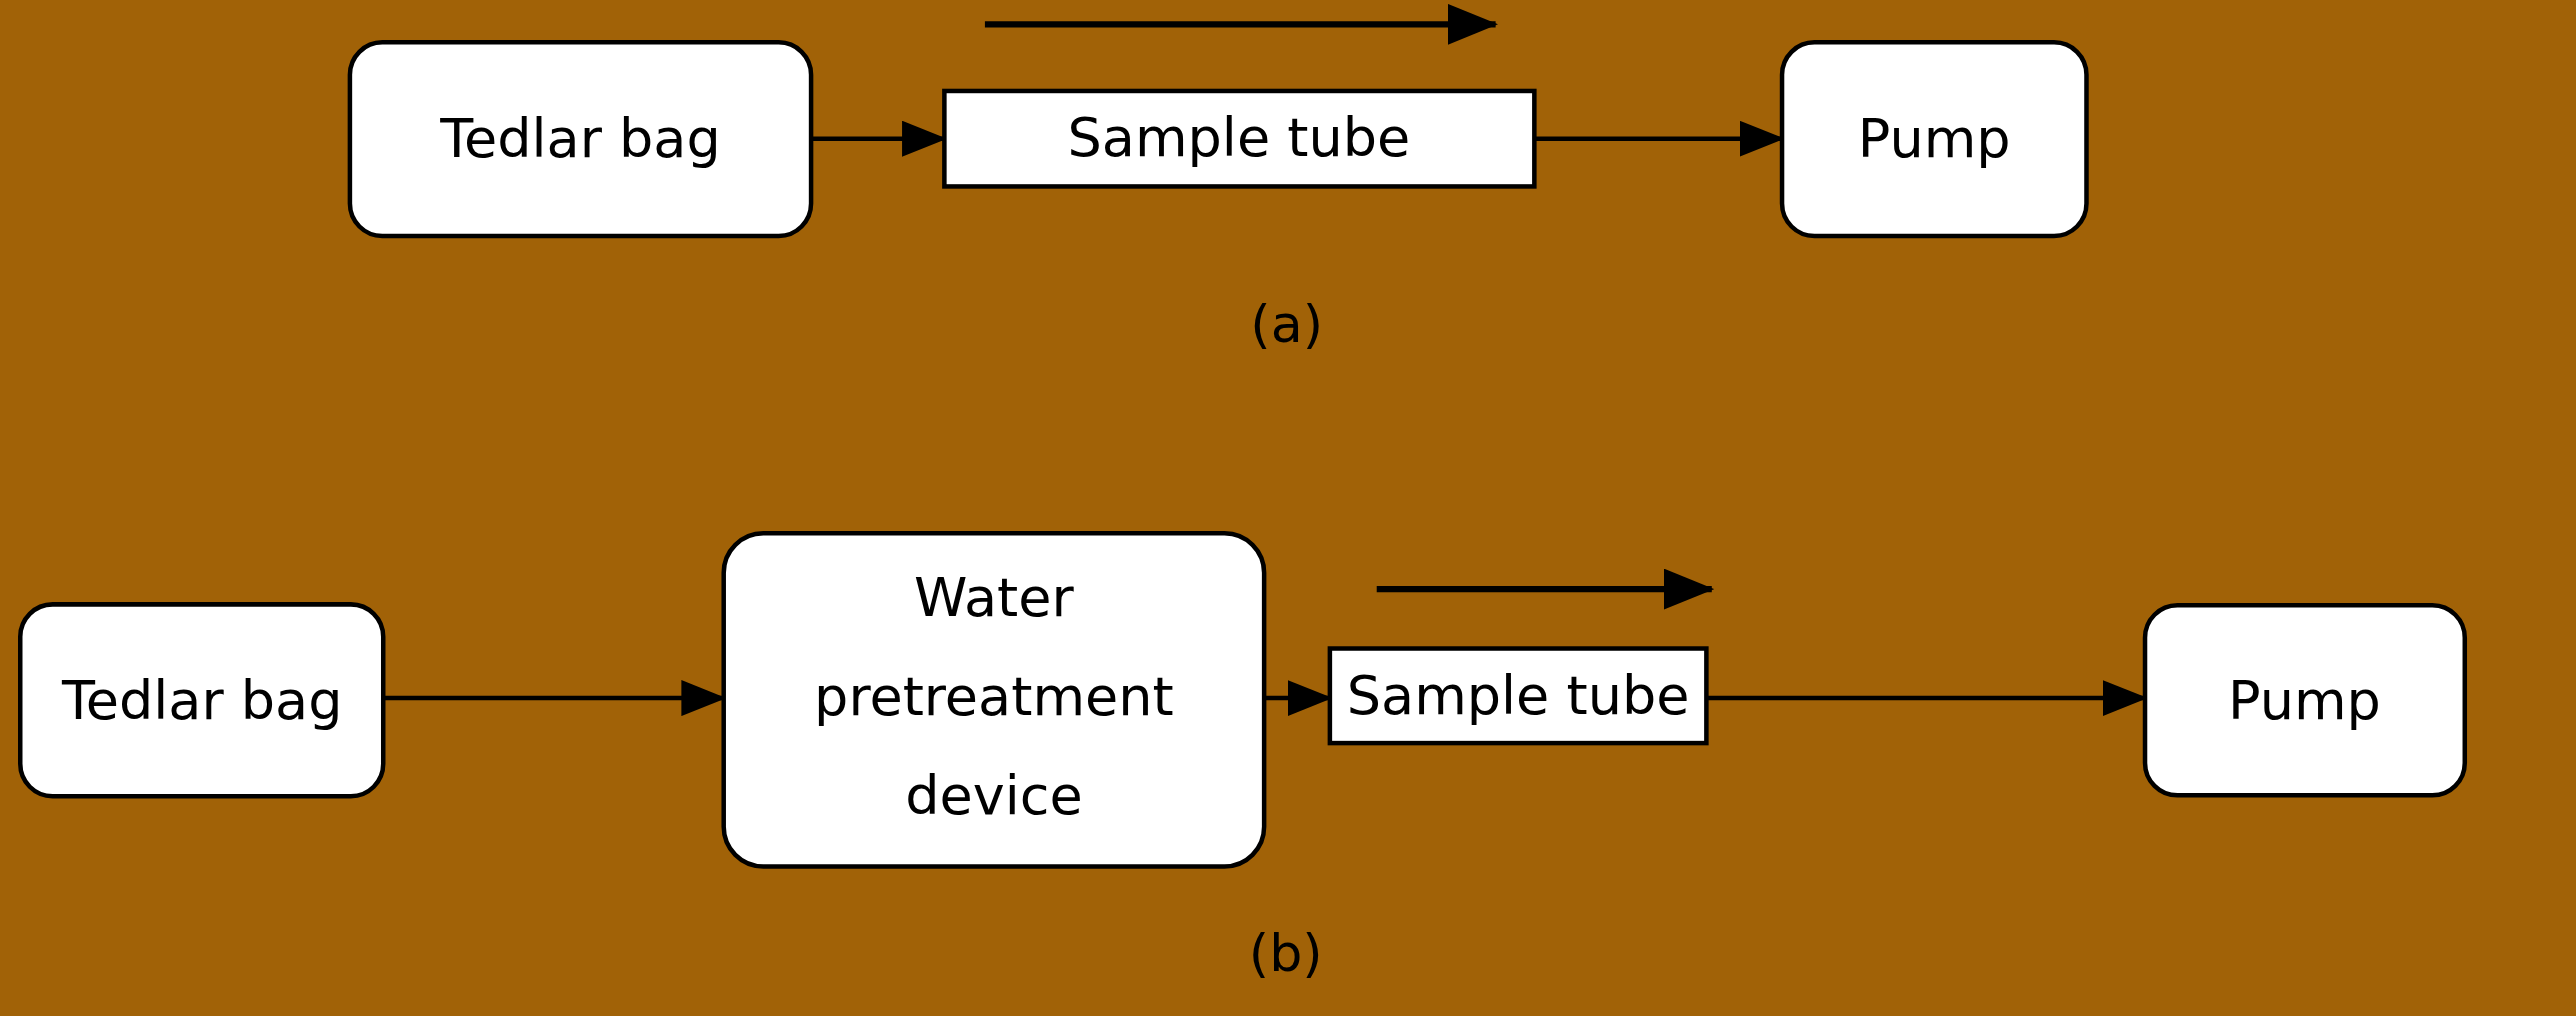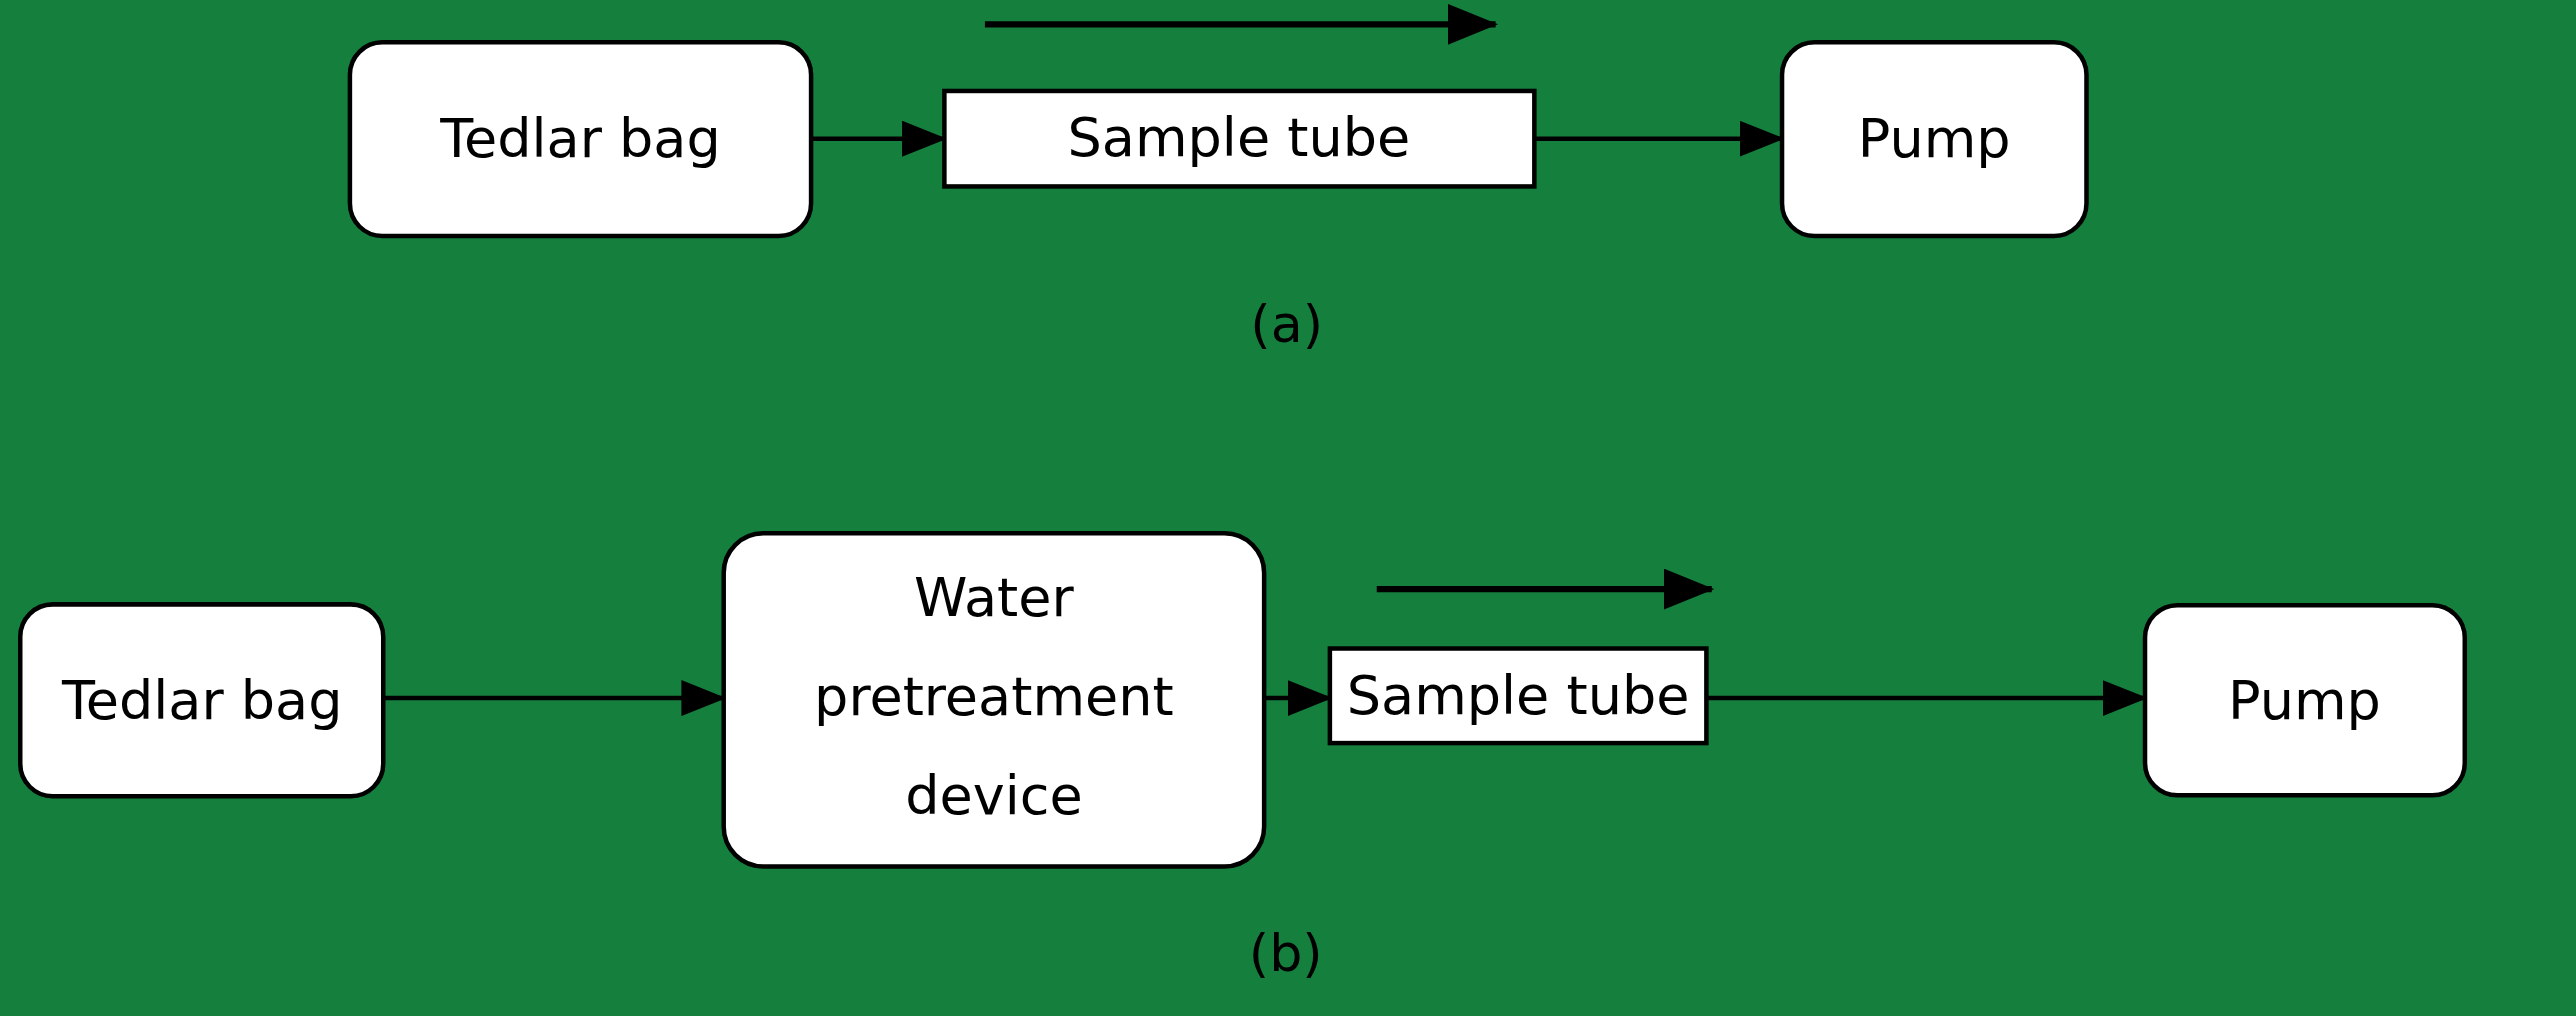--- a/index.html
+++ b/index.html
@@ -7,21 +7,21 @@
     padding: 0;
     background: #ffffff;
   }
   body {
     font-family: "DejaVu Sans", sans-serif;
   }
   #canvas {
     position: relative;
     width: 2576px;
     height: 1016px;
-    background: #15803d;
+    background: #a16207;
     overflow: hidden;
   }
   #figure-svg {
     position: absolute;
     left: 0;
     top: 0;
     width: 2576px;
     height: 1016px;
     display: block;
   }

